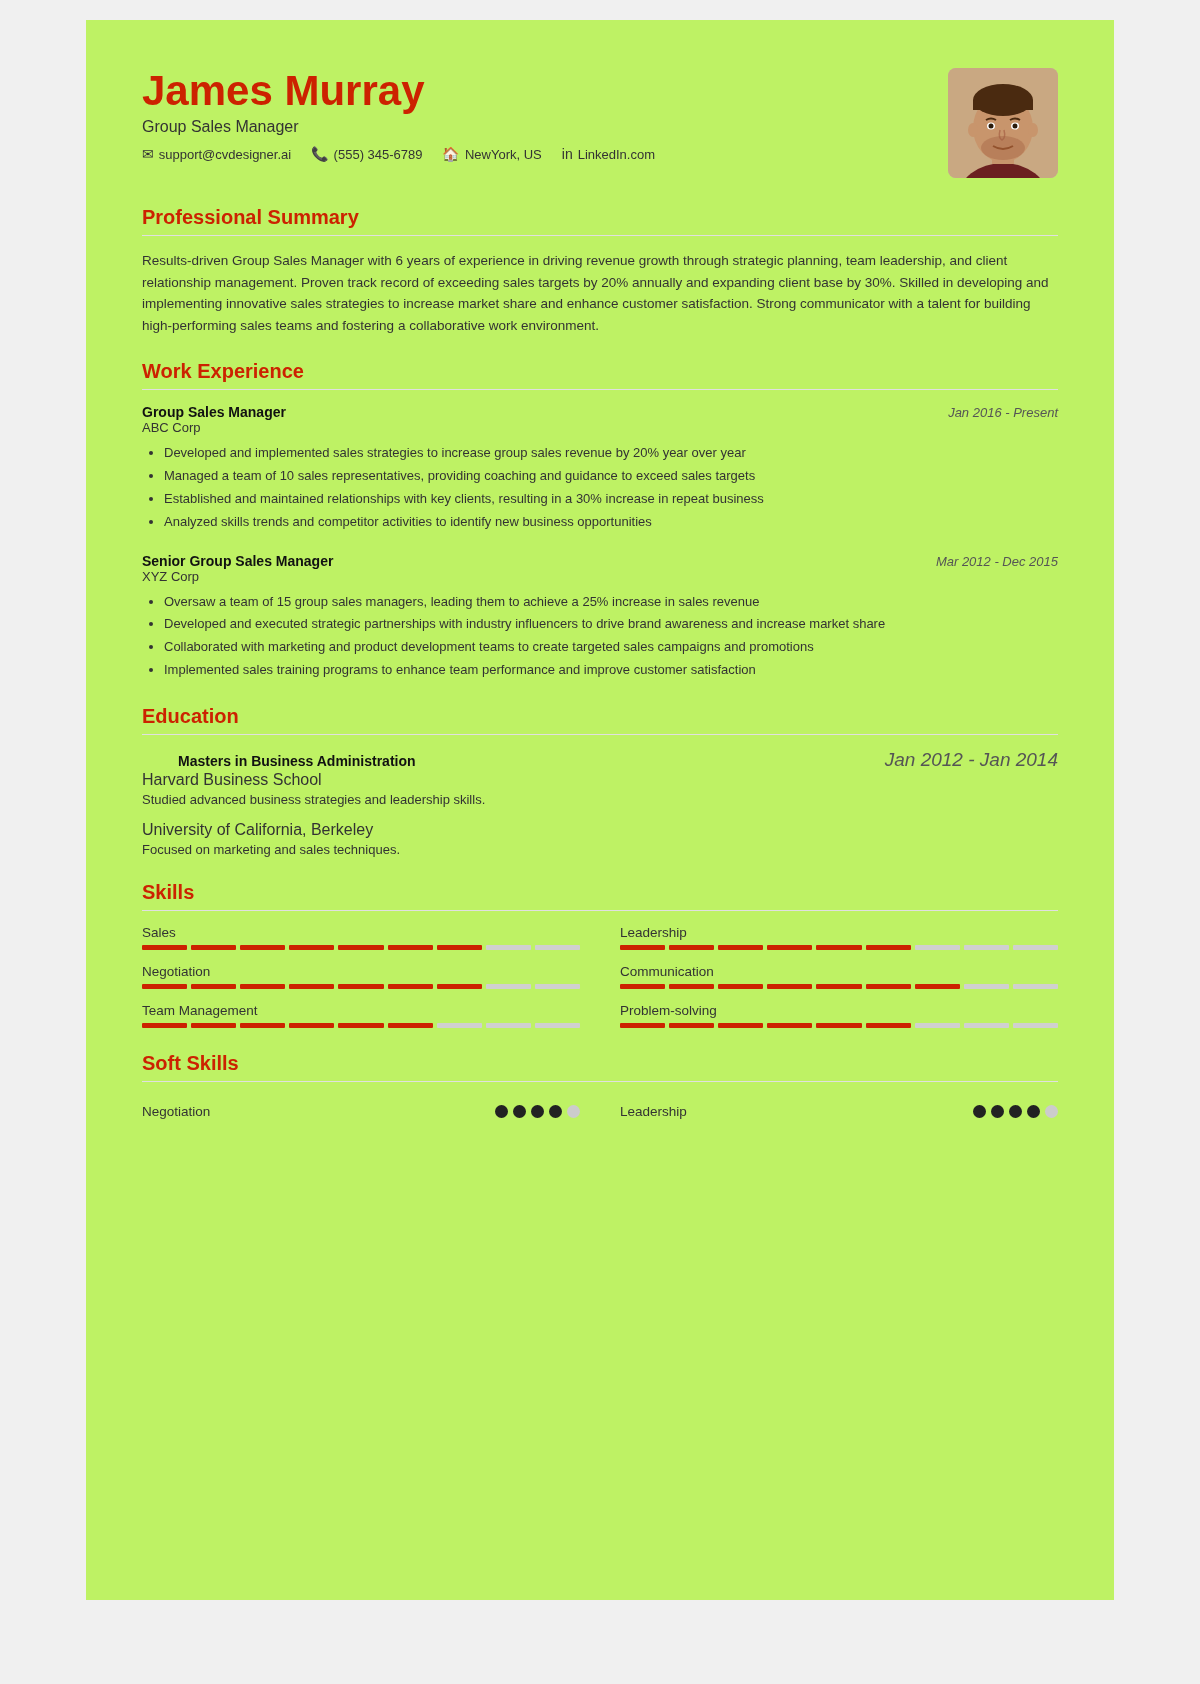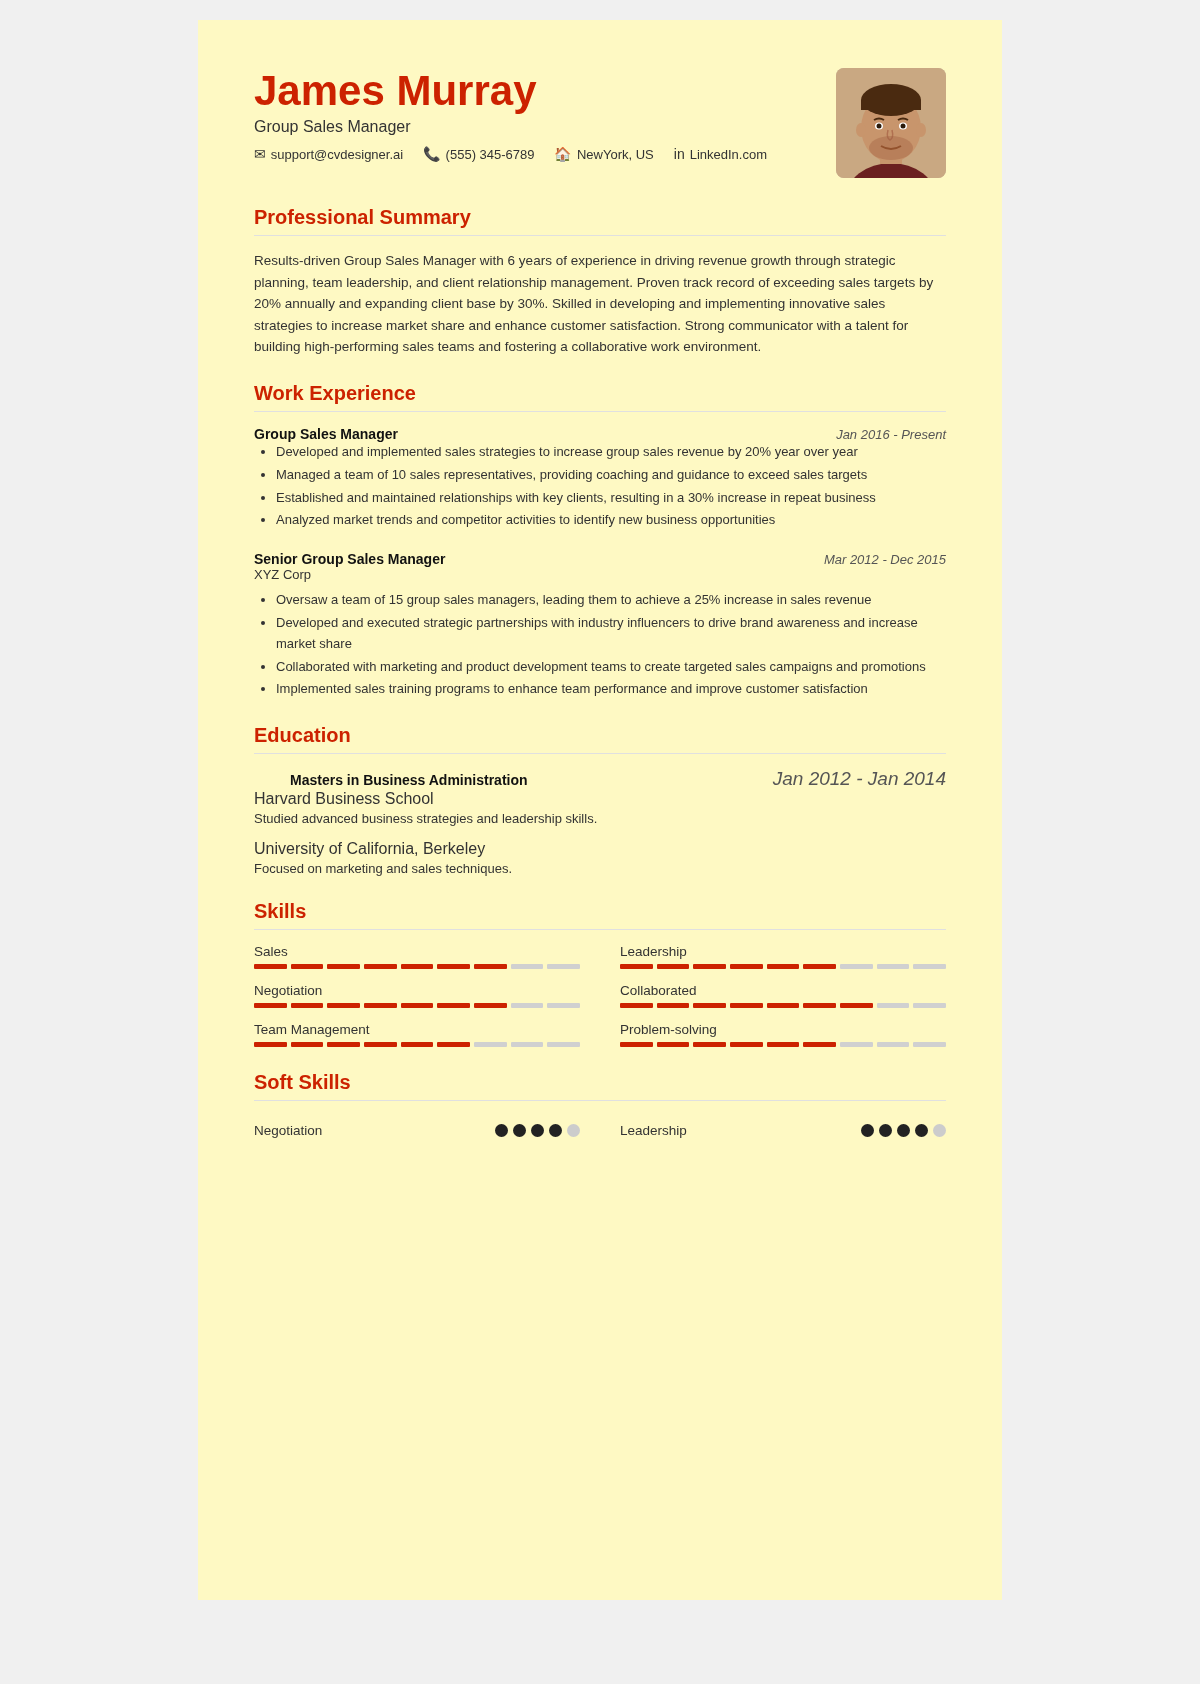--- a/index.html
+++ b/index.html
@@ -4,22 +4,22 @@
   <style>
     * { margin: 0; padding: 0; box-sizing: border-box; }
     body {
       font-family: Arial, sans-serif;
       background: #f0f0f0;
       display: flex;
       justify-content: center;
       padding: 20px;
     }
     .resume {
-      background: #fef9c3;
-      width: 804px;
+      background: #bef264;
+      width: 1028px;
       min-height: 1580px;
       padding: 48px 56px 56px 56px;
       position: relative;
     }
     
     .header {
       display: flex;
       justify-content: space-between;
       align-items: flex-start;
       margin-bottom: 28px;
@@ -273,25 +273,26 @@
 
   <div class="section">
     <div class="section-title">Work Experience</div>
     <hr class="section-divider">
     <div id="jobs-container">
         <div class="job">
     <div class="job-header">
       <span class="job-title">Group Sales Manager</span>
       <span class="job-date">Jan 2016 - Present</span>
     </div>
+    <div class="job-company">ABC Corp</div>
     <ul class="job-bullets">
       <li>Developed and implemented sales strategies to increase group sales revenue by 20% year over year</li>
             <li>Managed a team of 10 sales representatives, providing coaching and guidance to exceed sales targets</li>
             <li>Established and maintained relationships with key clients, resulting in a 30% increase in repeat business</li>
-            <li>Analyzed market trends and competitor activities to identify new business opportunities</li>
+            <li>Analyzed skills trends and competitor activities to identify new business opportunities</li>
     </ul>
   </div>
         <div class="job">
     <div class="job-header">
       <span class="job-title">Senior Group Sales Manager</span>
       <span class="job-date">Mar 2012 - Dec 2015</span>
     </div>
     <div class="job-company">XYZ Corp</div>
     <ul class="job-bullets">
       <li>Oversaw a team of 15 group sales managers, leading them to achieve a 25% increase in sales revenue</li>
@@ -362,21 +363,21 @@
             <div class="skill-segment filled"></div>
             <div class="skill-segment filled"></div>
             <div class="skill-segment filled"></div>
             <div class="skill-segment filled"></div>
             <div class="skill-segment filled"></div>
             <div class="skill-segment empty"></div>
             <div class="skill-segment empty"></div>
           </div>
   </div>
         <div class="skill-item">
-    <div class="skill-name">Collaborated</div>
+    <div class="skill-name">Communication</div>
     <div class="skill-bar">
             <div class="skill-segment filled"></div>
             <div class="skill-segment filled"></div>
             <div class="skill-segment filled"></div>
             <div class="skill-segment filled"></div>
             <div class="skill-segment filled"></div>
             <div class="skill-segment filled"></div>
             <div class="skill-segment filled"></div>
             <div class="skill-segment empty"></div>
             <div class="skill-segment empty"></div>

